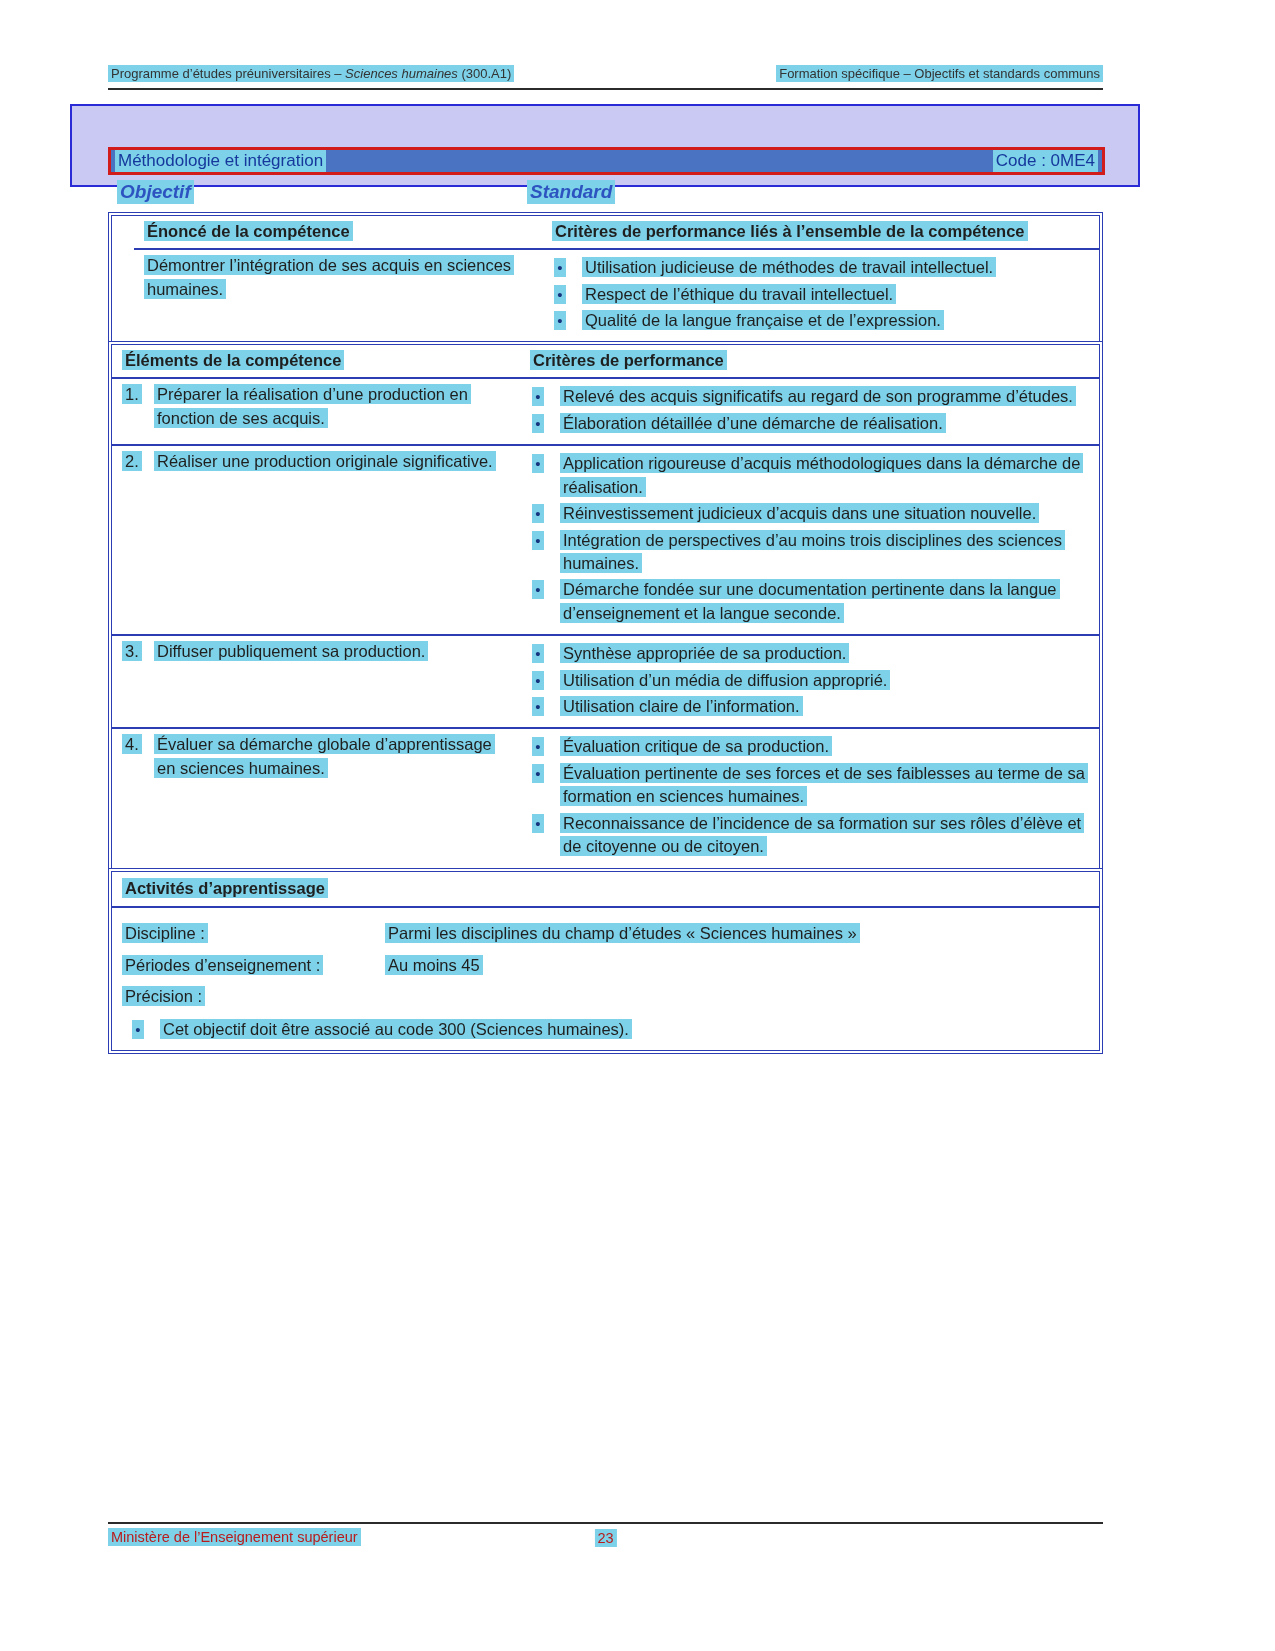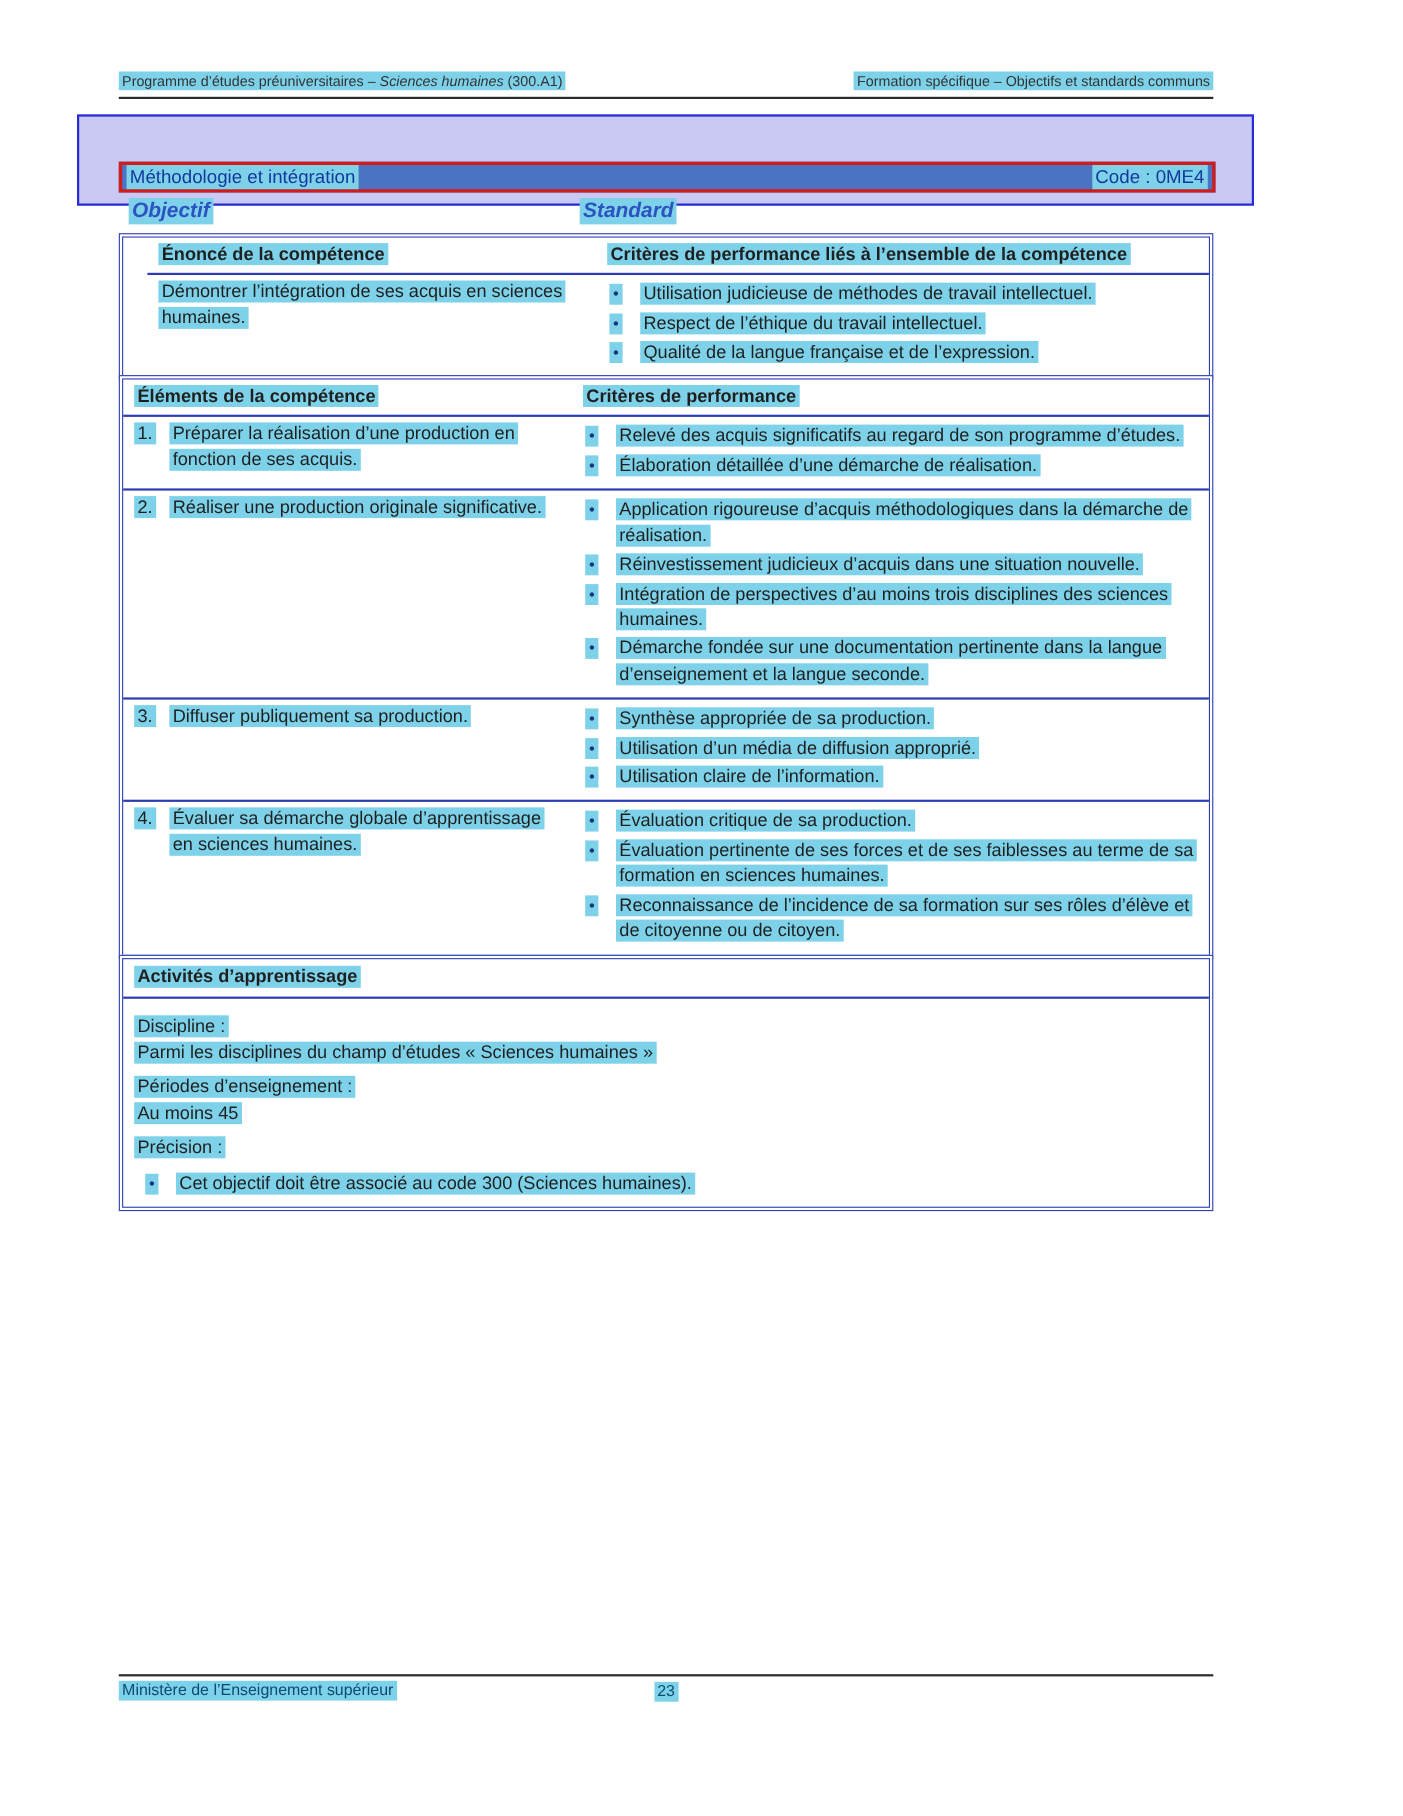--- a/index.html
+++ b/index.html
@@ -60,28 +60,28 @@
 
   ul.crits{list-style:none;}
   .crit{display:flex;align-items:flex-start;margin:2px 0 3px;}
   .crit .b{width:16px;flex:none;margin-right:14px;text-align:center;}
   .crit .bdot{color:var(--bullet);font-size:15px;}
   .crit .t{flex:1;}
 
   
   .acts-title{padding:5px 10px 6px;border-bottom:2px solid var(--table-border);font-weight:bold;}
   .acts-body{padding:6px 10px 9px;}
-  .aline{display:flex;margin:8px 0;flex-direction:column;}
+  .aline{display:flex;margin:8px 0;}
   .aline .lab{width:263px;flex:none;}
   .aline .val{flex:1;}
   .acrit{margin:9px 0 0 8px;}
 
   
   .doc-footer{position:absolute;top:1522px;left:108px;width:995px;
-      border-top:2px solid var(--rule);padding-top:5px;font-size:14.5px;color:#0c4a6e;}
+      border-top:2px solid var(--rule);padding-top:5px;font-size:14.5px;color:#b91c1c;}
   .doc-footer .pageno{position:absolute;left:50%;top:5px;transform:translateX(-50%);}
 </style>
 </head>
 <body>
 
 <div class="page">
 
   <header class="doc-header">
     <div>
       <span class="hl"><span>Programme d’études préuniversitaires – </span><i>Sciences humaines</i><span> (300.A1)</span></span>

